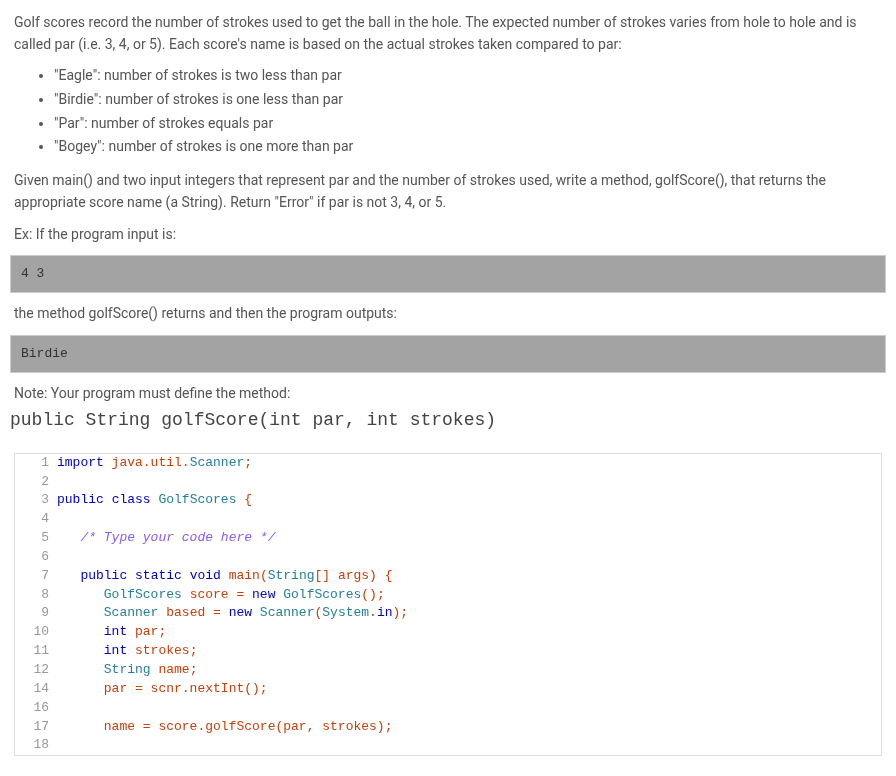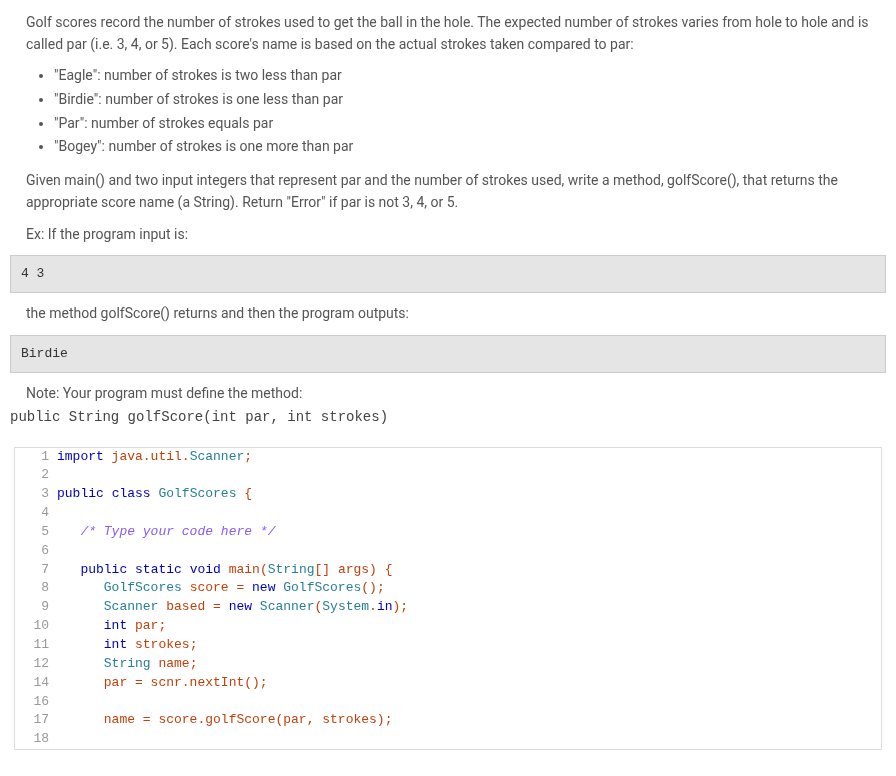--- a/index.html
+++ b/index.html
@@ -4,42 +4,42 @@
 <style>
   body {
     font-family: -apple-system, BlinkMacSystemFont, "Segoe UI", Roboto, "Helvetica Neue", Arial, sans-serif;
     font-size: 14px;
     color: #555;
     margin: 0;
     padding: 8px 10px 20px 10px;
     background: #fff;
     line-height: 1.55;
   }
-  p { margin: 4px 0 10px 16px; }
+  p { margin: 4px 0 10px 4px; }
   ul.defs {
     margin: 6px 0 12px 0;
     padding-left: 44px;
   }
   ul.defs li {
     margin: 2px 0;
     list-style: disc;
   }
   .codeblock {
-    background: #e5e5e5;
+    background: #a3a3a3;
     border: 1px solid #ccc;
     padding: 8px 10px;
     font-family: Consolas, "Courier New", monospace;
     font-size: 13px;
     color: #333;
     margin: 6px 0 10px 0;
     white-space: pre;
   }
   .mono {
     font-family: Consolas, "Courier New", monospace;
-    font-size: 14px;
+    font-size: 18px;
     color: #444;
   }
 
   .editor {
     border: 1px solid #ddd;
     margin: 18px 4px 0 4px;
     font-family: Consolas, "Courier New", monospace;
     font-size: 13px;
     background: #fff;
   }

